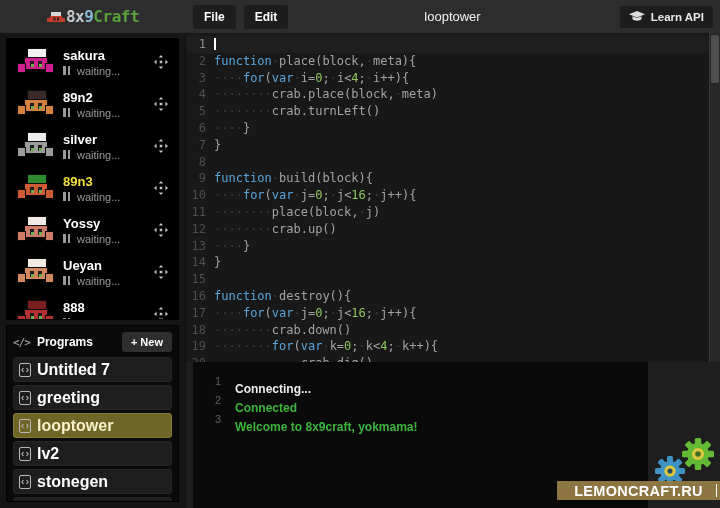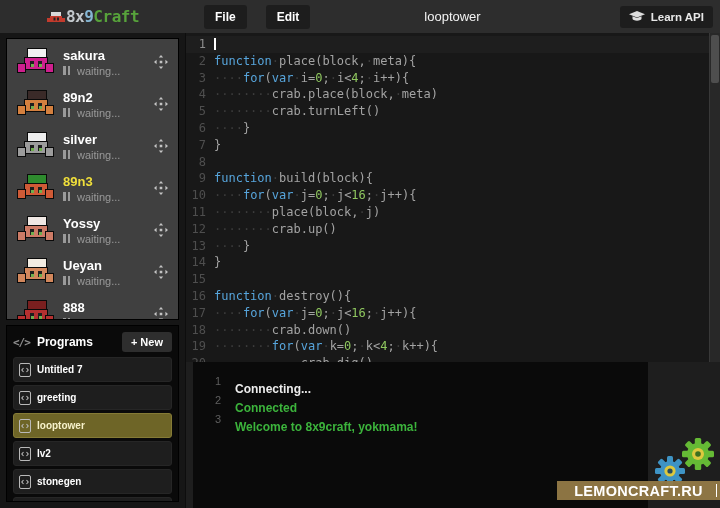--- a/index.html
+++ b/index.html
@@ -6,31 +6,31 @@
   .app{width:720px;height:508px;position:relative;background:#232323;overflow:hidden;
        font-family:"Liberation Sans",sans-serif;-webkit-font-smoothing:antialiased;}
 
   
   .topbar{height:33px;display:flex;background:#2d2d2d;}
   .logo-zone{width:185px;display:flex;align-items:center;justify-content:center;}
   .logo-text{font-family:"DejaVu Sans Mono",monospace;font-weight:bold;font-size:16px;letter-spacing:-0.5px;}
   .l-gray{color:#c2c8cc}.l-blue{color:#86b7d4}.l-green{color:#57a33b}
   .menu-zone{flex:1;display:flex;align-items:center;position:relative;}
   .menu-btn{background:#1d1d1d;color:#fff;font-weight:bold;font-size:12px;padding:5px 11px;
-            border-radius:3px;margin-left:19px;z-index:2;cursor:pointer;}
+            border-radius:3px;margin-left:8px;z-index:2;cursor:pointer;}
   .title{position:absolute;left:0;right:0;text-align:center;color:#f2f2f2;font-size:13px;}
   .learn-btn{margin-left:auto;margin-right:7px;background:#1d1d1d;color:#e8e8e8;font-size:11.5px;
              font-weight:bold;padding:5px 9px;border-radius:3px;display:flex;align-items:center;gap:6px;z-index:2;cursor:pointer;}
 
   
   .body-row{display:flex;height:475px;}
 
   
   .sidebar{width:185px;background:#161616;display:flex;flex-direction:column;flex:none;}
-  .crab-panel{margin:5px 6px 0 6px;background:#404040;border:1px solid #000;height:278px;
+  .crab-panel{margin:5px 6px 0 6px;background:#000000;border:1px solid #000;height:278px;
               overflow:hidden;padding-top:2px;}
   .crab-row{height:42px;display:flex;align-items:center;padding:0 10px;}
   .crab-avatar{width:38px;height:30px;position:relative;flex:none;margin-right:8px;}
   .cap{position:absolute;left:10px;top:1px;width:18px;height:9px;border:1px solid #0a0a0a;}
   .cbody{position:absolute;left:7px;top:10px;width:24px;height:13px;border:1px solid #0a0a0a;
          display:flex;justify-content:center;gap:4px;padding-top:3px;box-sizing:border-box;}
   .eye{width:4px;height:6px;background:#1e1e1e;display:block;position:relative;}
   .eye::after{content:"";position:absolute;left:0.5px;top:2.5px;width:3px;height:3px;background:#6fae4e;}
   .claw{position:absolute;top:16px;width:7px;height:8px;border:1px solid #0a0a0a;}
   .claw.left{left:0}.claw.right{right:1px}
@@ -42,21 +42,21 @@
   .move-icon{flex:none;}
 
   .programs-panel{margin:5px 6px 6px 6px;background:#0a0a0a;border:1px solid #000;flex:1;
                   padding:6px;display:flex;flex-direction:column;gap:3px;overflow:hidden;}
   .programs-header{display:flex;align-items:center;height:24px;margin-bottom:2px;}
   .ph-icon{color:#8f8f8f;font-weight:bold;font-size:11px;letter-spacing:-1px;margin-right:7px;font-family:"DejaVu Sans Mono",monospace;}
   .ph-label{color:#fff;font-weight:bold;font-size:12px;flex:1;}
   .new-btn{background:#2e2e2e;color:#fff;font-weight:bold;font-size:11px;padding:4px 9px;border-radius:3px;cursor:pointer;}
   .program-item{background:#1e1e1e;border:1px solid #262626;border-radius:3px;height:23px;flex:none;
                 display:flex;align-items:center;padding:0 5px;gap:6px;color:#fff;font-weight:bold;
-                font-size:10px;cursor:pointer;}
+                font-size:16px;cursor:pointer;}
   .program-item.selected{background:#6e6527;border-color:#857b36;color:#f7f2cb;}
 
   
   .main{flex:1;display:flex;flex-direction:column;border-left:1px solid #0d0d0d;min-width:0;}
   .editor{height:329px;background:#181818;position:relative;overflow:hidden;
           font-family:"DejaVu Sans Mono",monospace;font-size:12px;padding-top:3px;box-sizing:border-box;}
   .code-line{display:flex;height:16.8px;line-height:16.8px;white-space:pre;}
   .code-line.active{background:#1e1e1e;}
   .code-line.active .gutter{color:#8c8c8c;}
   .gutter{width:20px;text-align:right;color:#4e4e4e;flex:none;}

